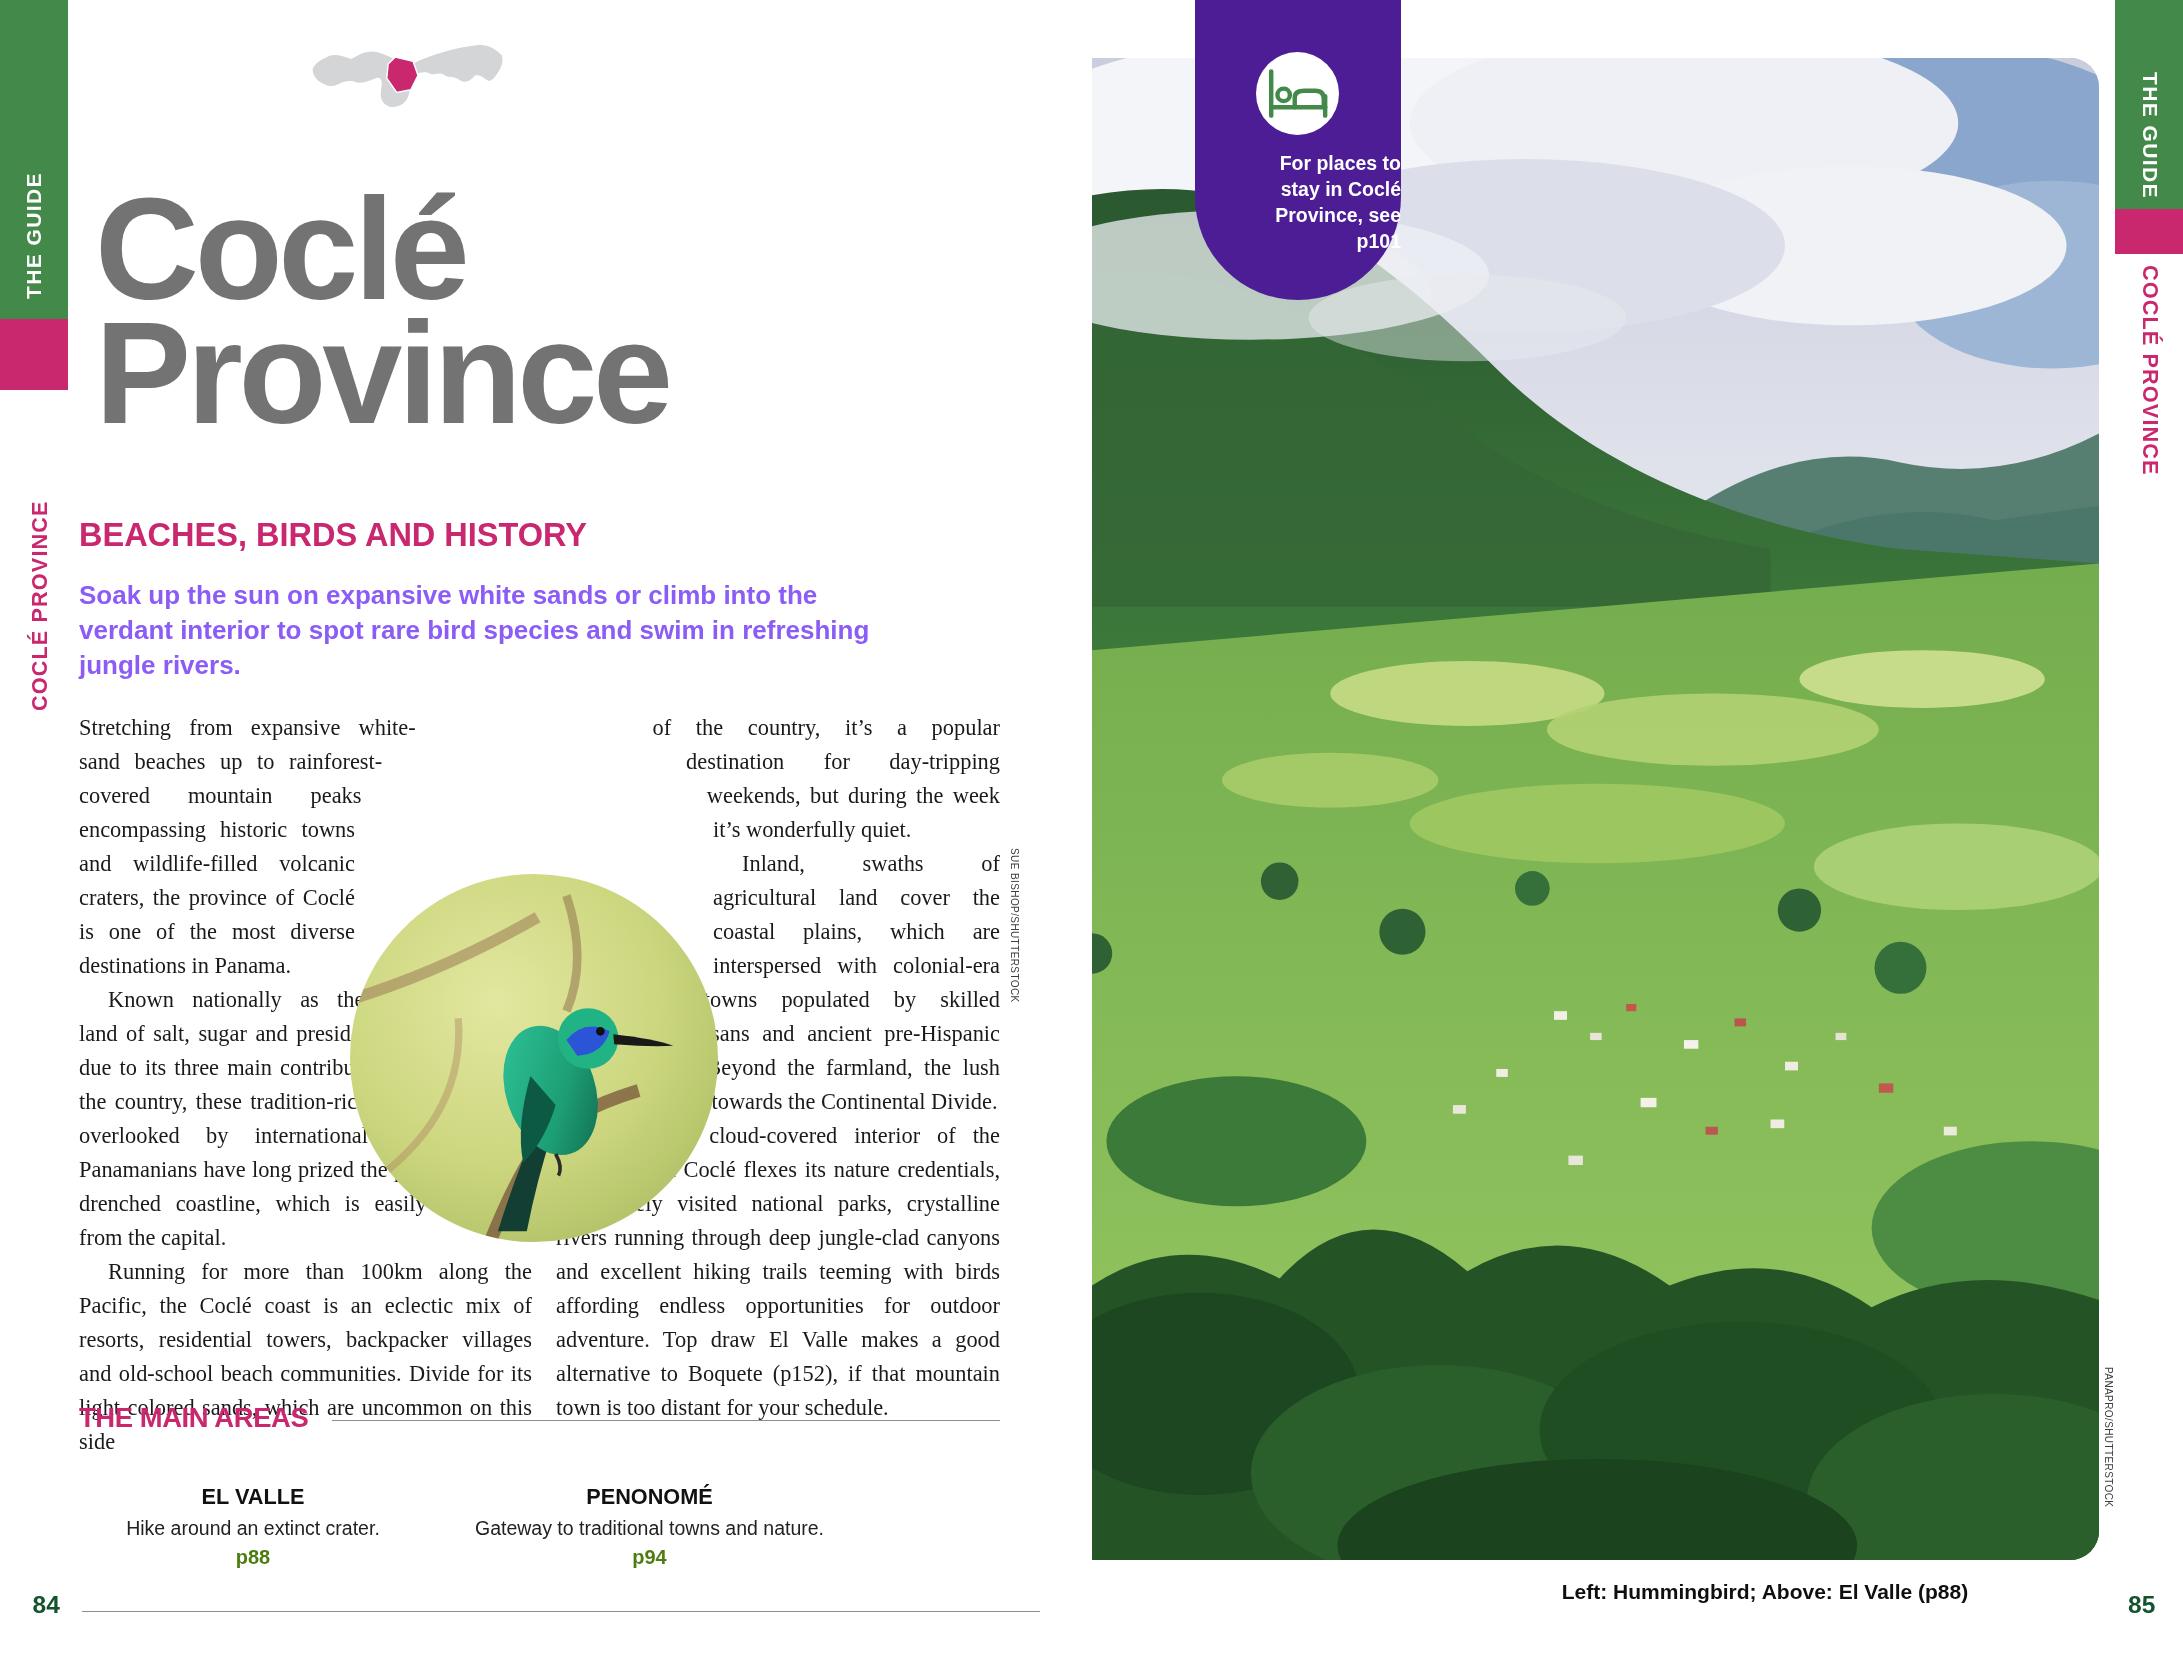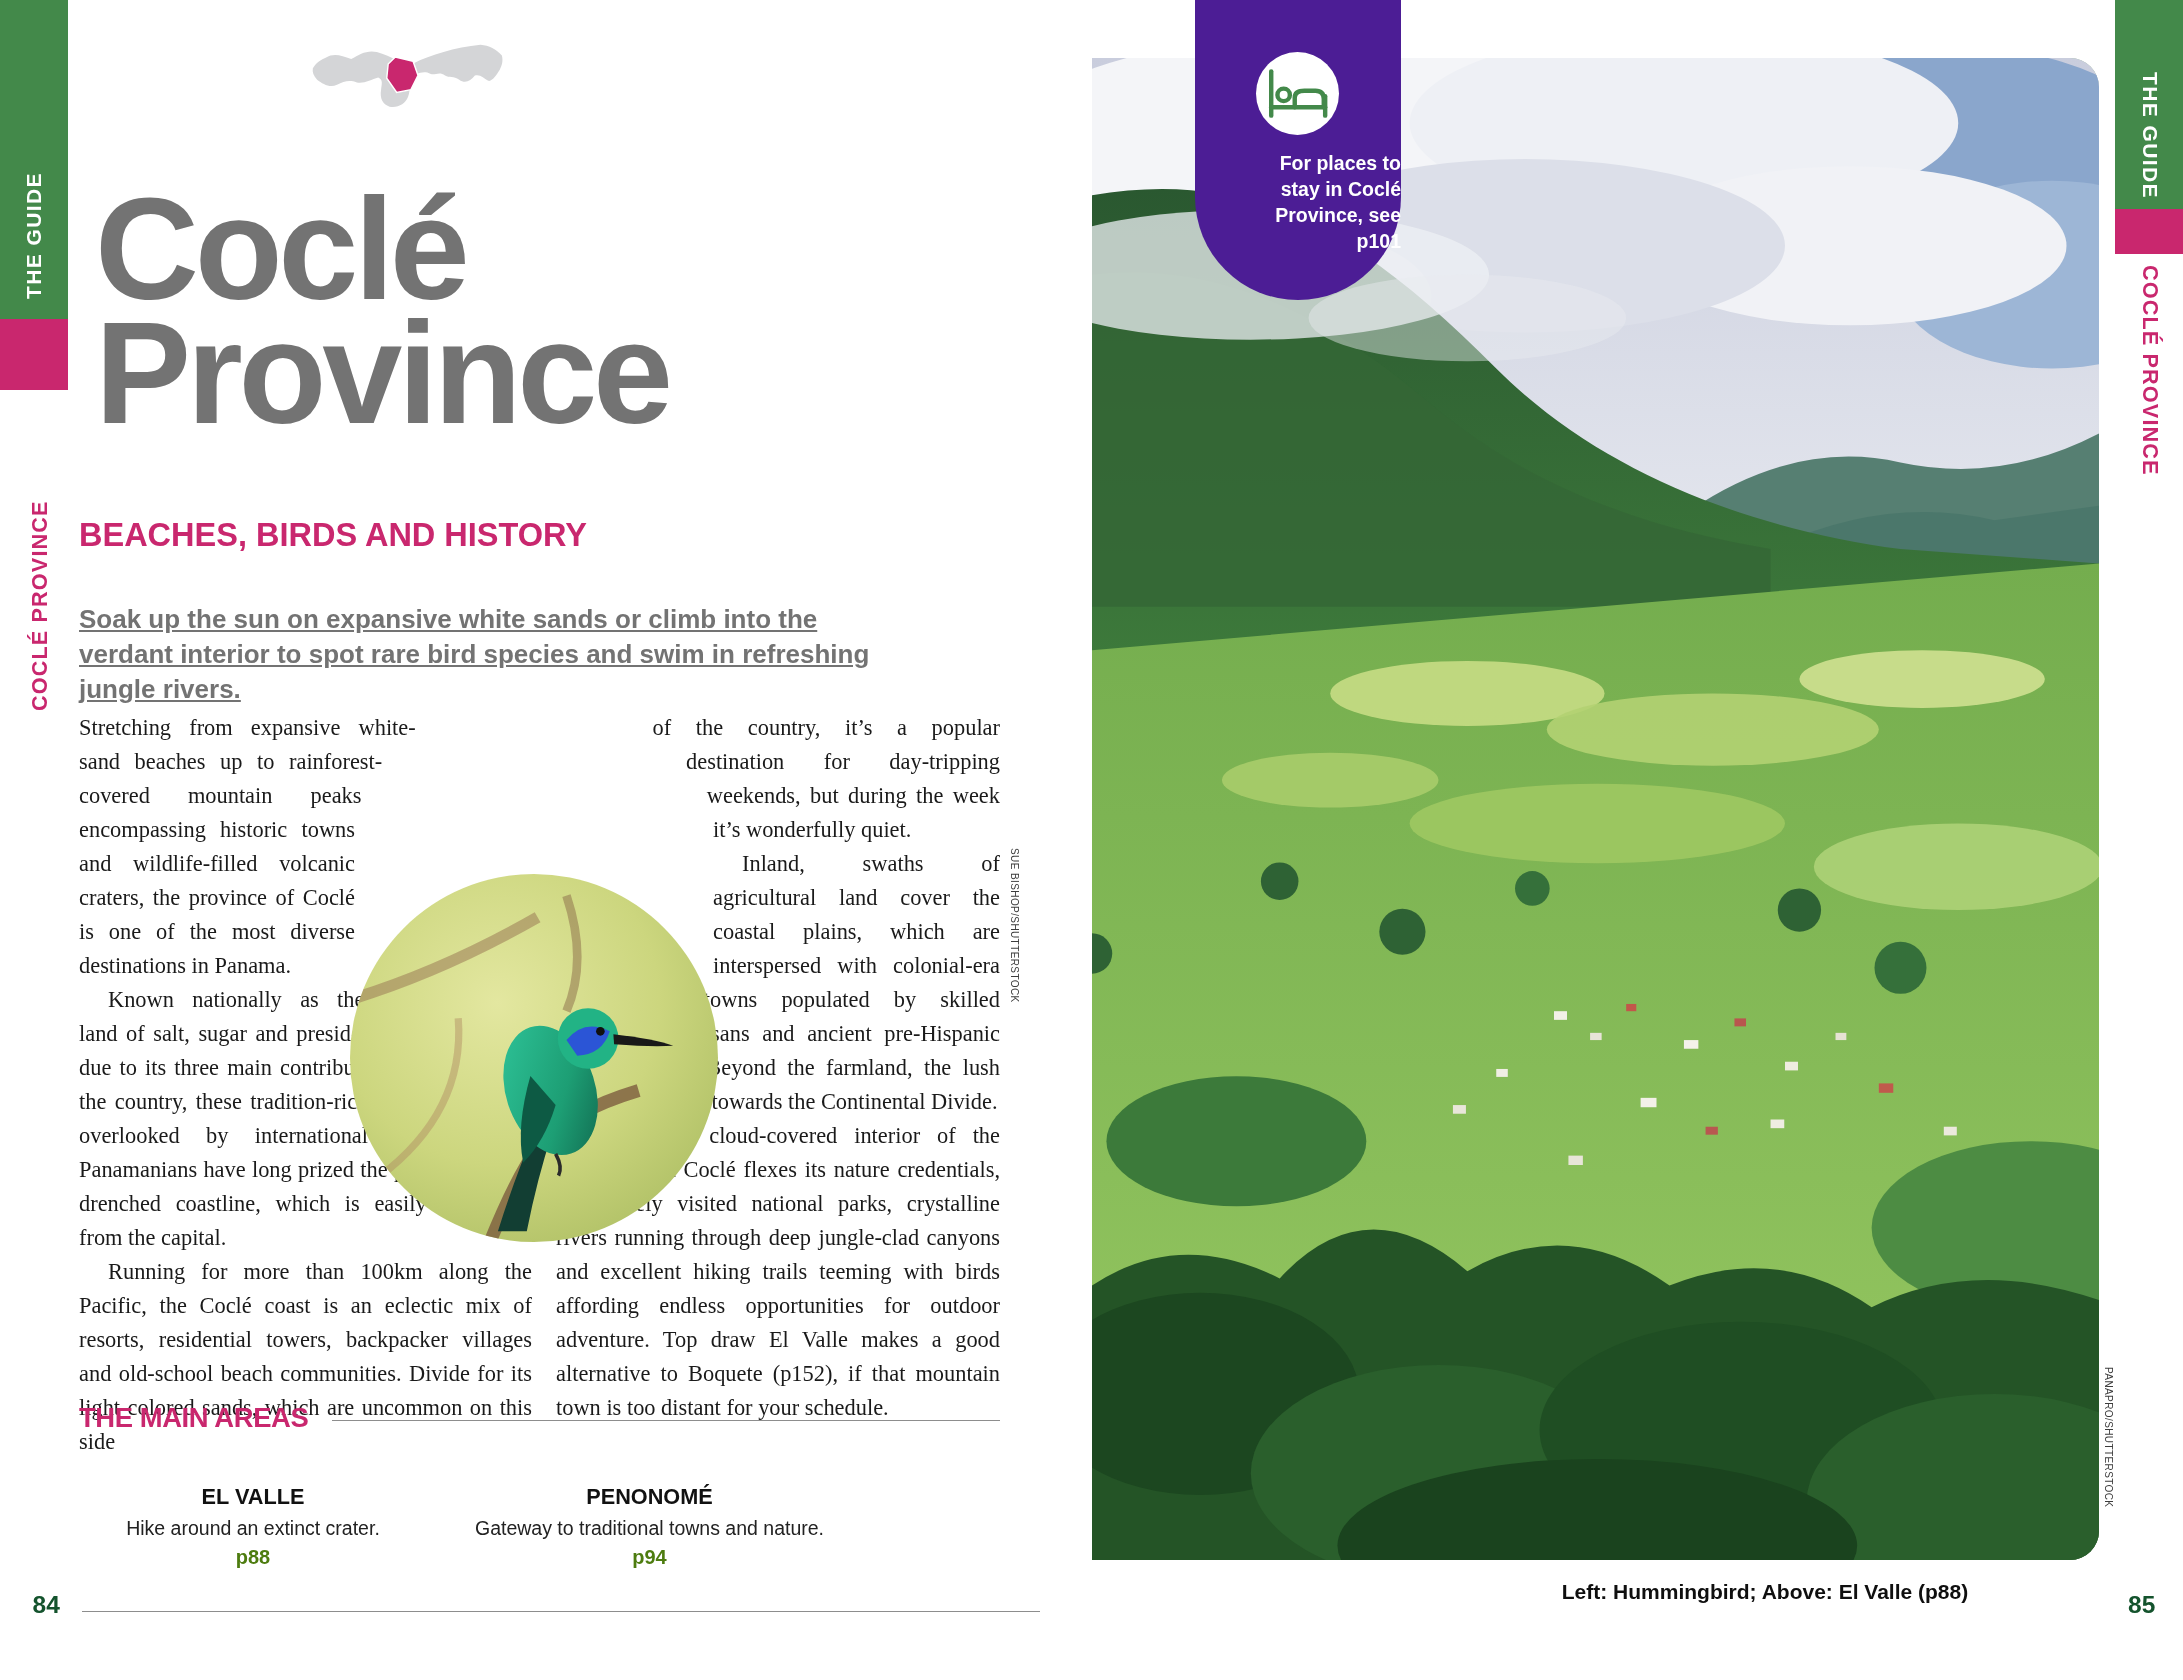--- a/index.html
+++ b/index.html
@@ -28,22 +28,22 @@
     left:75px;top:188px;width:866px;
     font-size:144px;line-height:124px;font-weight:bold;letter-spacing:-4.3px;
     color:#737373;
     margin-left:20px;
   }
   .subtitle{
     left:79px;top:517px;width:794px;
     font-size:32.5px;font-weight:bold;letter-spacing:0px;color:#c9276e;
   }
   .intro{
-    left:79px;top:602px;width:809px;
-    font-size:26px;line-height:35px;font-weight:bold;color:#737373;text-decoration:underline;
+    left:79px;top:578px;width:809px;
+    font-size:26px;line-height:35px;font-weight:bold;color:#8b5cf6;
   }
   .bodycol{
     font-family:"Liberation Serif",serif;font-size:22.4px;line-height:34px;
     text-align:justify;color:#1a1a1a;
   }
   .bodycol p{margin:0;}
   .bodycol p + p{text-indent:29px;}
   .col1{left:79px;top:711px;width:453px;height:693px;}
   .col2{left:556px;top:711px;width:444px;height:693px;}
   .wrapR{float:right;width:177px;height:368px;margin-top:162px;

